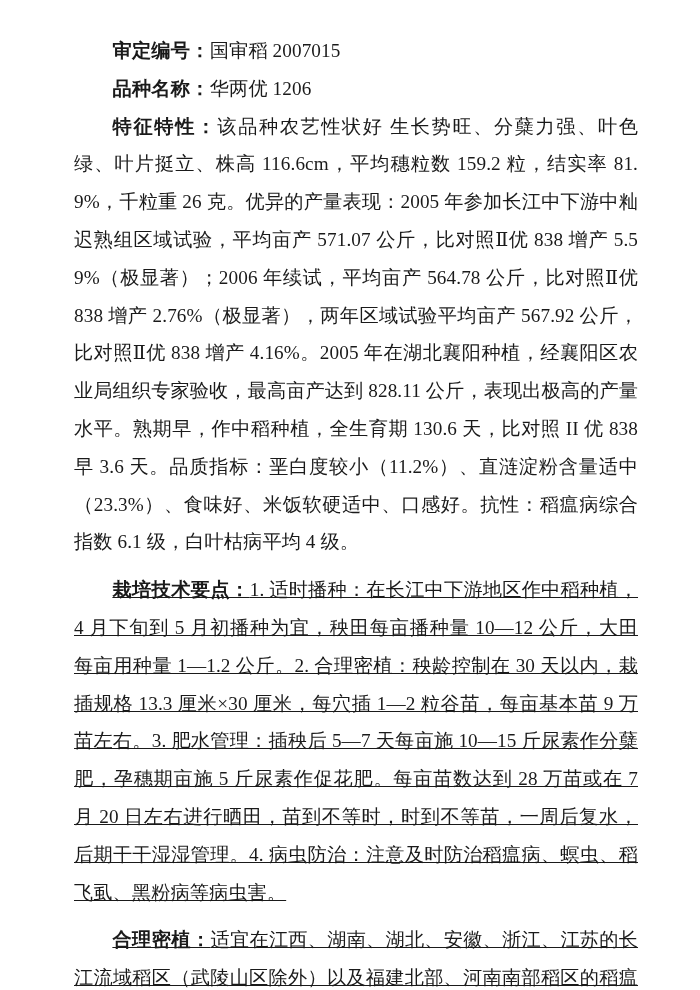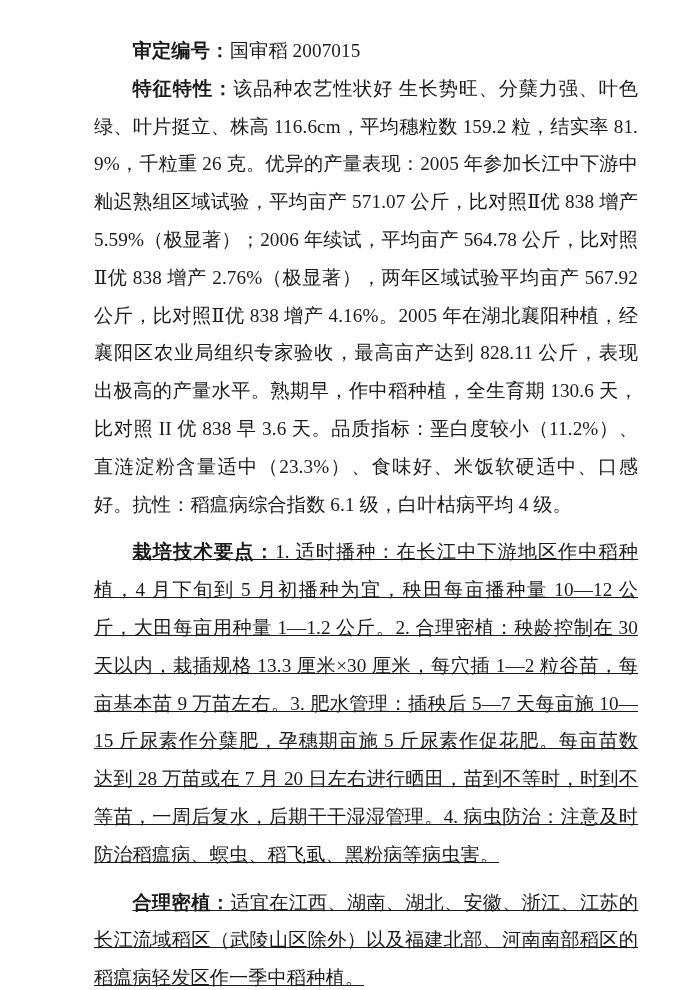--- a/index.html
+++ b/index.html
@@ -12,21 +12,21 @@
     background: #ffffff;
     font-family: "Liberation Serif", "DejaVu Serif", serif;
     color: #1a1a1a;
     overflow: hidden;
   }
   #page {
     position: relative;
     width: 700px;
     height: 861px;
     box-sizing: border-box;
-    padding: 32px 62px 0 94px;
+    padding: 32px 62px 0 74px;
     background: #ffffff;
   }
   .para {
     margin: 0;
     font-size: 19.2px;
     line-height: 37.8px;
     text-align: justify;
     text-justify: inter-character;
     text-align-last: left;
     letter-spacing: 0.1px;
@@ -46,20 +46,23 @@
 </style>
 </head>
 <body>
 
 <div id="page">
 
   <p class="para indent">
     <span class="lbl">审定编号：</span><span>国审稻 2007015</span>
   </p>
 
+  <p class="para indent">
+    <span class="lbl">品种名称：</span><span>华两优 1206</span>
+  </p>
 
   <p class="para indent">
     <span class="lbl">特征特性：</span><span>该品种农艺性状好 生长势旺、分蘖力强、叶色绿、叶片挺立、株高 116.6cm，平均穗粒数 159.2 粒，结实率 81.9%，千粒重 26 克。优异的产量表现：2005 年参加长江中下游中籼迟熟组区域试验，平均亩产 571.07 公斤，比对照Ⅱ优 838 增产 5.59%（极显著）；2006 年续试，平均亩产 564.78 公斤，比对照Ⅱ优 838 增产 2.76%（极显著），两年区域试验平均亩产 567.92 公斤，比对照Ⅱ优 838 增产 4.16%。2005 年在湖北襄阳种植，经襄阳区农业局组织专家验收，最高亩产达到 828.11 公斤，表现出极高的产量水平。熟期早，作中稻种植，全生育期 130.6 天，比对照 II 优 838 早 3.6 天。品质指标：垩白度较小（11.2%）、直涟淀粉含量适中（23.3%）、食味好、米饭软硬适中、口感好。抗性：稻瘟病综合指数 6.1 级，白叶枯病平均 4 级。</span>
   </p>
 
   <p class="para indent gap-before">
     <span class="lbl">栽培技术要点：</span><span>1. 适时播种：在长江中下游地区作中稻种植，4 月下旬到 5 月初播种为宜，秧田每亩播种量 10—12 公斤，大田每亩用种量 1—1.2 公斤。2. 合理密植：秧龄控制在 30 天以内，栽插规格 13.3 厘米×30 厘米，每穴插 1—2 粒谷苗，每亩基本苗 9 万苗左右。3. 肥水管理：插秧后 5—7 天每亩施 10—15 斤尿素作分蘖肥，孕穗期亩施 5 斤尿素作促花肥。每亩苗数达到 28 万苗或在 7 月 20 日左右进行晒田，苗到不等时，时到不等苗，一周后复水，后期干干湿湿管理。4. 病虫防治：注意及时防治稻瘟病、螟虫、稻飞虱、黑粉病等病虫害。</span>
   </p>
 
   <p class="para indent gap-before">

